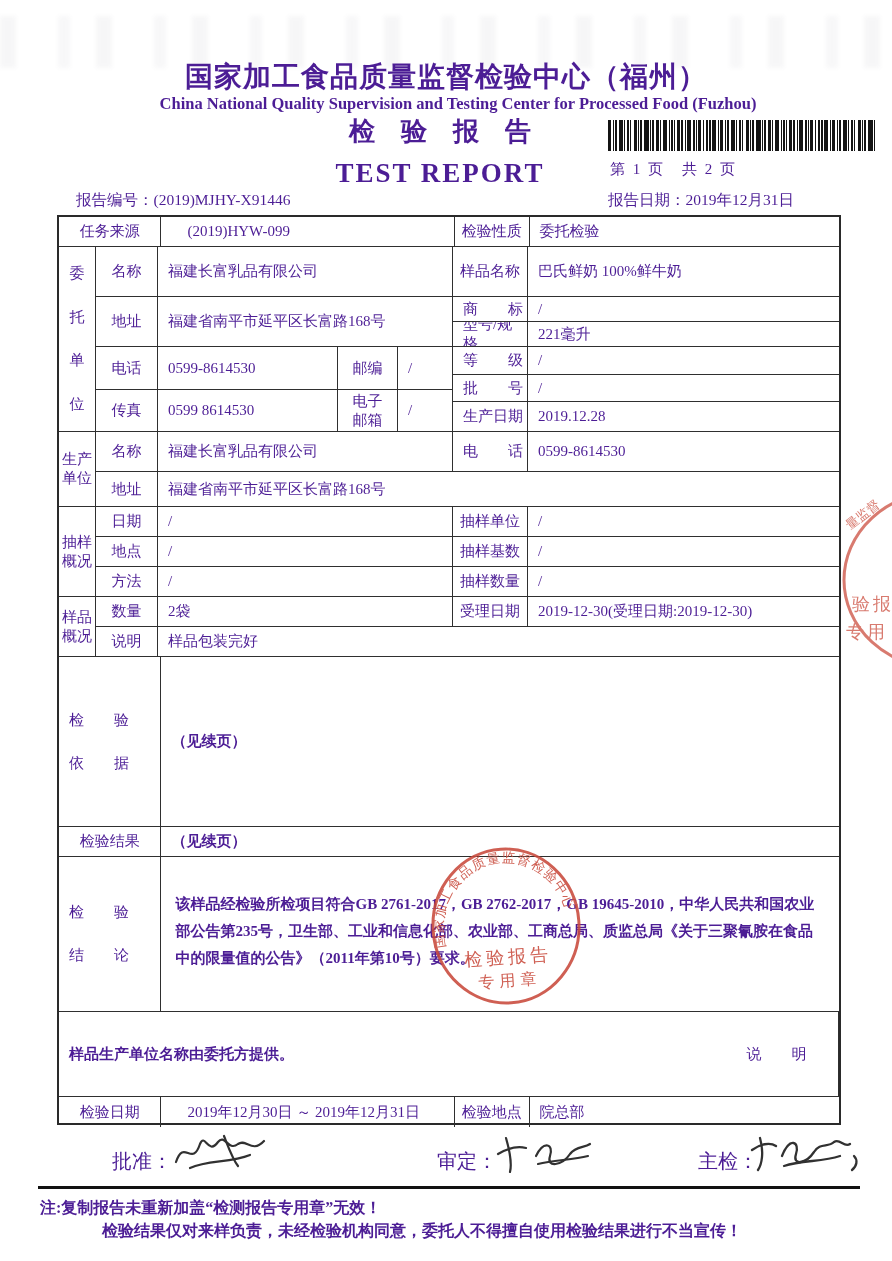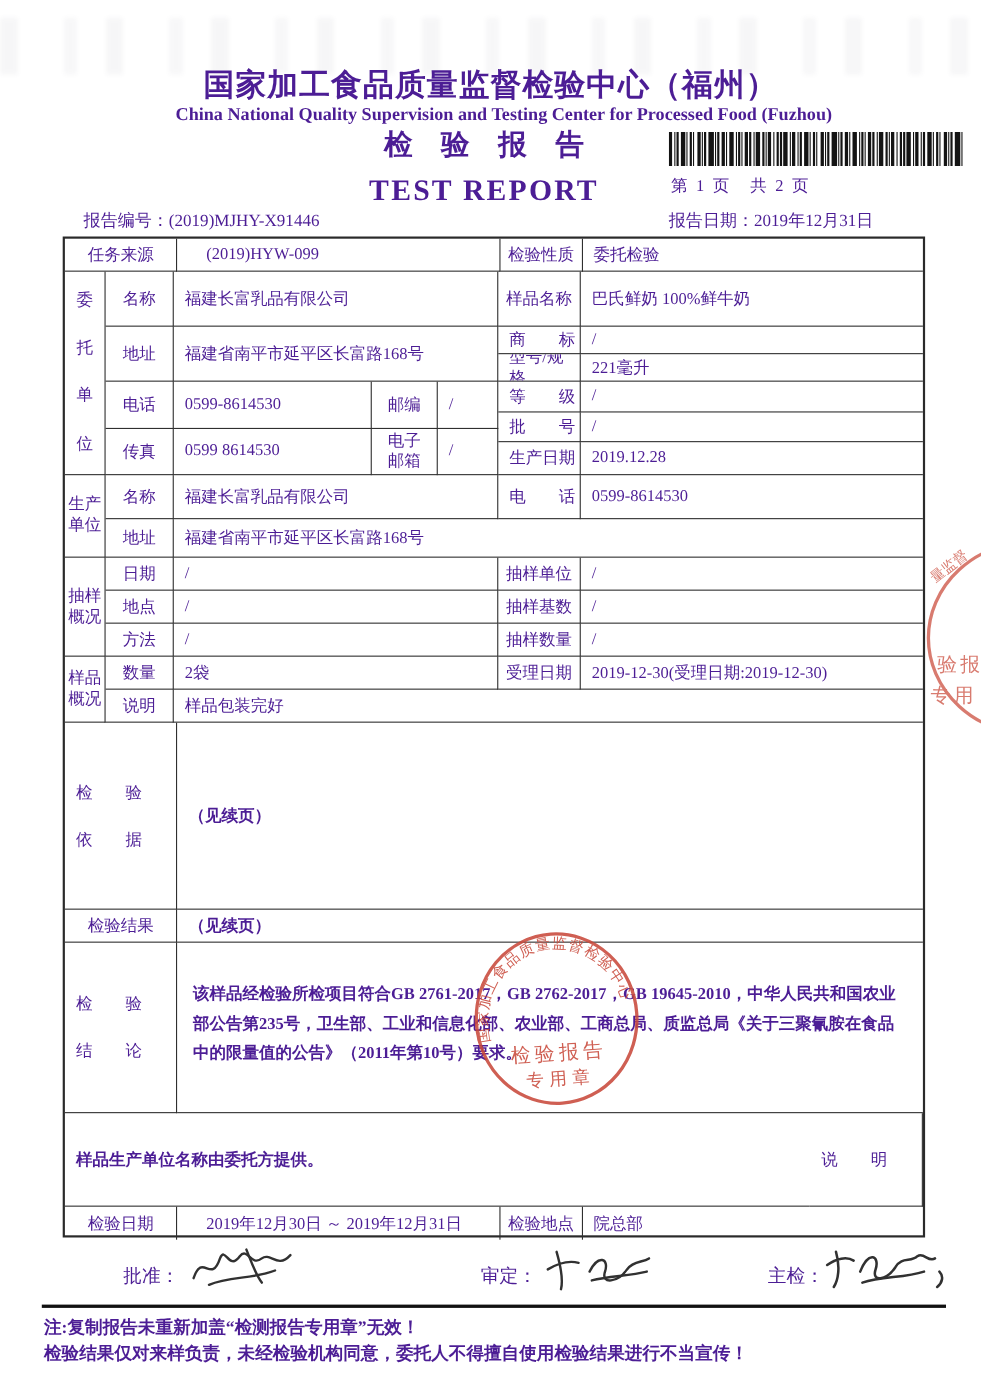--- a/index.html
+++ b/index.html
@@ -36,26 +36,26 @@
   .lab { padding-left:10px; }
   .wA{width:41px;} .wB{width:62px;} .wV{width:295px;padding-left:26px;} .wRL{width:75px;} .wRV{width:311px;}
   .wVp{width:180px;} .wPL{width:60px;} .wPV{width:55px;} .wL{width:103px;} .wF{width:681px;font-weight:bold;}
   .w1 { width:16px; line-height:2.9; word-break:break-all; text-align:center; }
   .w2 { width:32px; line-height:1.25; word-break:break-all; text-align:center; }
   .vsplit { flex-direction:column; justify-content:center; align-items:flex-start; gap:24px; }
   .vsplit>span { padding-left:10px; }
   .longtext { line-height:1.8; padding:6px 14px; display:block;
               padding-top:34px; font-size:15px; }
 
-  .sig-label { position:absolute; font-size:17px; }
+  .sig-label { position:absolute; font-size:20px; }
   .sig { position:absolute; }
   .rule { position:absolute; left:38px; top:1186px; width:822px; height:3px; background:#111; }
   .note { position:absolute; left:40px; top:1196px; width:812px; font-size:16px;
           font-weight:bold; line-height:1.45; }
-  .note .ln2 { }
+  .note .ln2 { margin-left:62px; }
 
   .stamp-main { position:absolute; left:425px; top:843px; opacity:.88;
                 transform:rotate(-4deg); pointer-events:none; }
   .stamp-edge { position:absolute; left:830px; top:486px; opacity:.8; pointer-events:none; }
 </style>
 </head>
 <body>
 
 <div class="page">
   <div class="ghost"></div>

